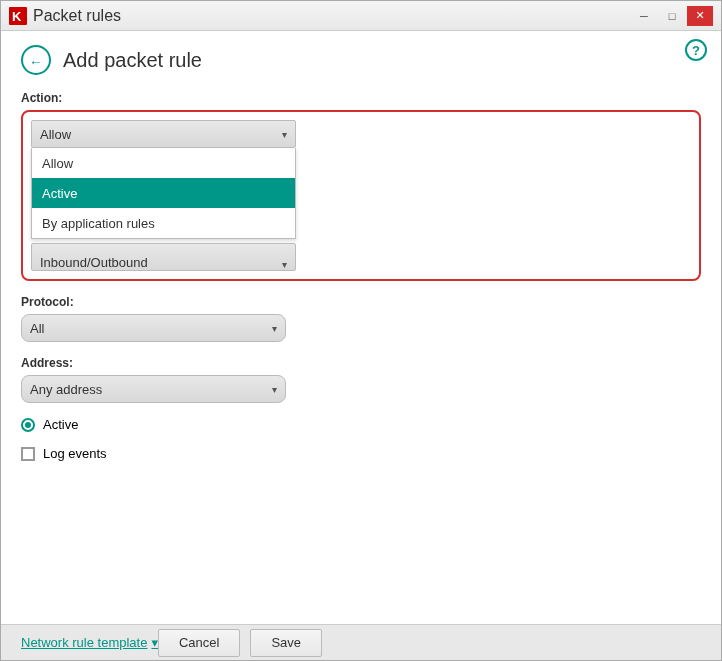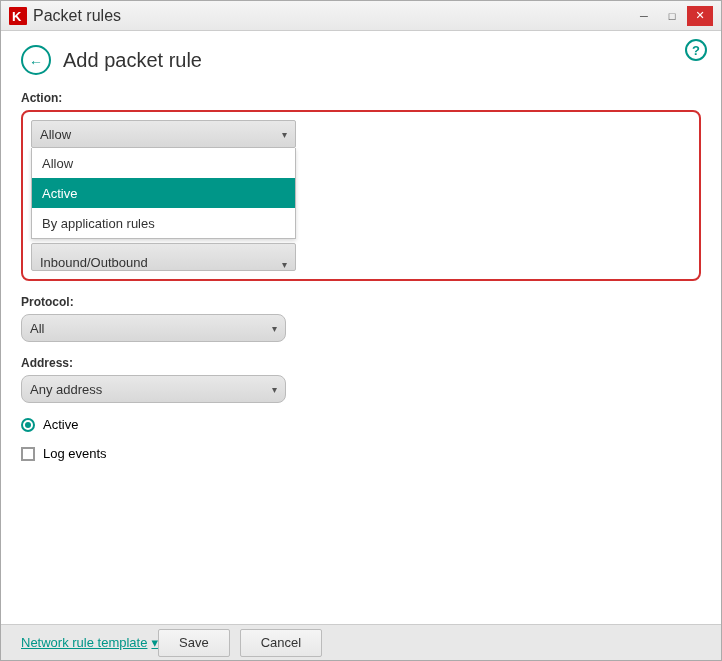--- a/index.html
+++ b/index.html
@@ -401,17 +401,17 @@
 
     </div>
   </div>
 
   <div class="footer">
     <span class="footer-link">
       <span>Network rule template</span>
       <span>▾</span>
     </span>
     <div class="footer-btns">
+      <button class="footer-btn">Cancel</button>
       <button class="footer-btn">Save</button>
-      <button class="footer-btn">Cancel</button>
     </div>
   </div>
 </div>
 
 </body></html>

